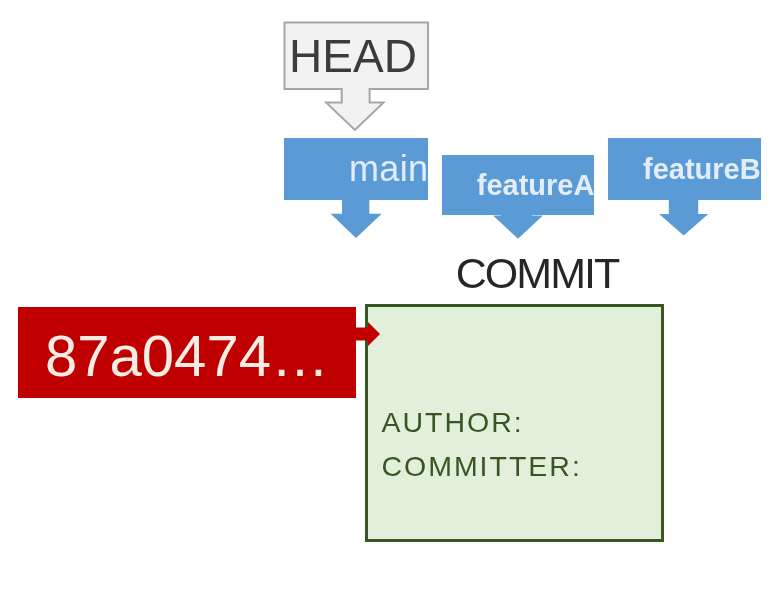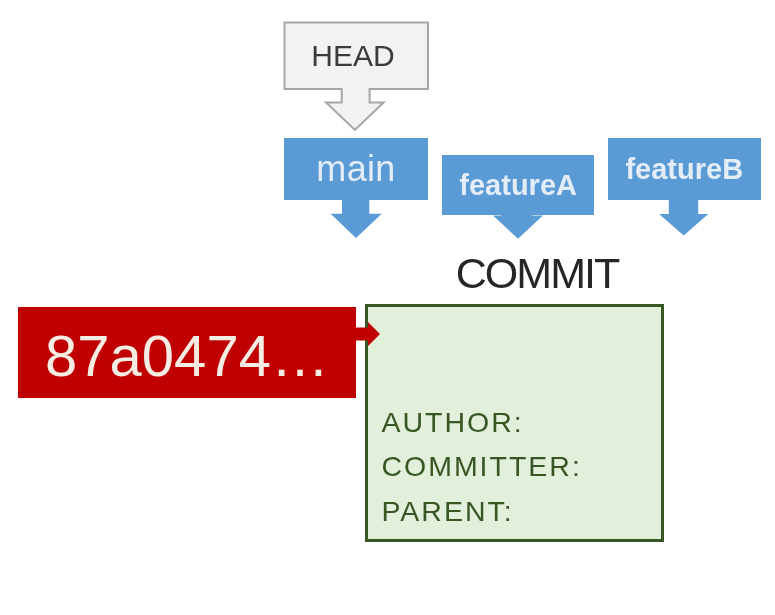--- a/index.html
+++ b/index.html
@@ -9,26 +9,26 @@
     font-family: "Liberation Sans", sans-serif;
     overflow: hidden;
   }
   .canvas { position: relative; width: 775px; height: 615px; background: var(--c-background, #fff); }
   .abs { position: absolute; }
   svg.layer { position: absolute; left: 0; top: 0; width: 775px; height: 615px; pointer-events: none; }
 
   .head-label {
     left: 284.5px; top: 22.5px; width: 137px; height: 66.5px;
     display: flex; align-items: center; justify-content: center;
-    font-size: 30px; color: var(--c-head-text, #3b3b3b);
+    font-size: 46px; color: var(--c-head-text, #3b3b3b);
     letter-spacing: 0px;
   }
   .branch {
     background: var(--c-blue, #5b9bd5);
-    display: flex; align-items: center; justify-content: center;
+    display: flex; align-items: center; justify-content: flex-end;
     color: var(--c-blue-text, #e3edf8);
   }
   .branch-main { left: 283.7px; top: 138px; width: 144.6px; height: 62px; font-size: 36px; letter-spacing: 0.3px; }
   .branch-featureA { left: 441.9px; top: 155px; width: 152.5px; height: 60.3px; font-size: 29px; font-weight: bold; }
   .branch-featureB { left: 607.9px; top: 138.4px; width: 152.8px; height: 61.6px; font-size: 29px; font-weight: bold; }
 
   .commit-title {
     left: 387px; top: 251px; width: 300px; height: 44px;
     text-align: center; line-height: 44px;
     font-size: 43px; letter-spacing: -2px;
@@ -84,21 +84,20 @@
   </div>
   <div class="abs branch branch-featureB">
     <span>featureB</span>
   </div>
 
   <div class="abs commit-title">COMMIT</div>
 
   <div class="abs commit-box"></div>
   <div class="abs commit-field field-2">AUTHOR:</div>
   <div class="abs commit-field field-3">COMMITTER:</div>
-  <div class="abs commit-field field-4">PARENT:</div>
 
   <div class="abs hash-box">
     <span>87a0474…</span>
   </div>
 
   <svg class="layer" viewBox="0 0 775 615">
     <polygon points="355,327.6 368,327.6 368,322 380,334 368,346 368,340.4 355,340.4" fill="#c00000"></polygon>
   </svg>
 
 </div>

